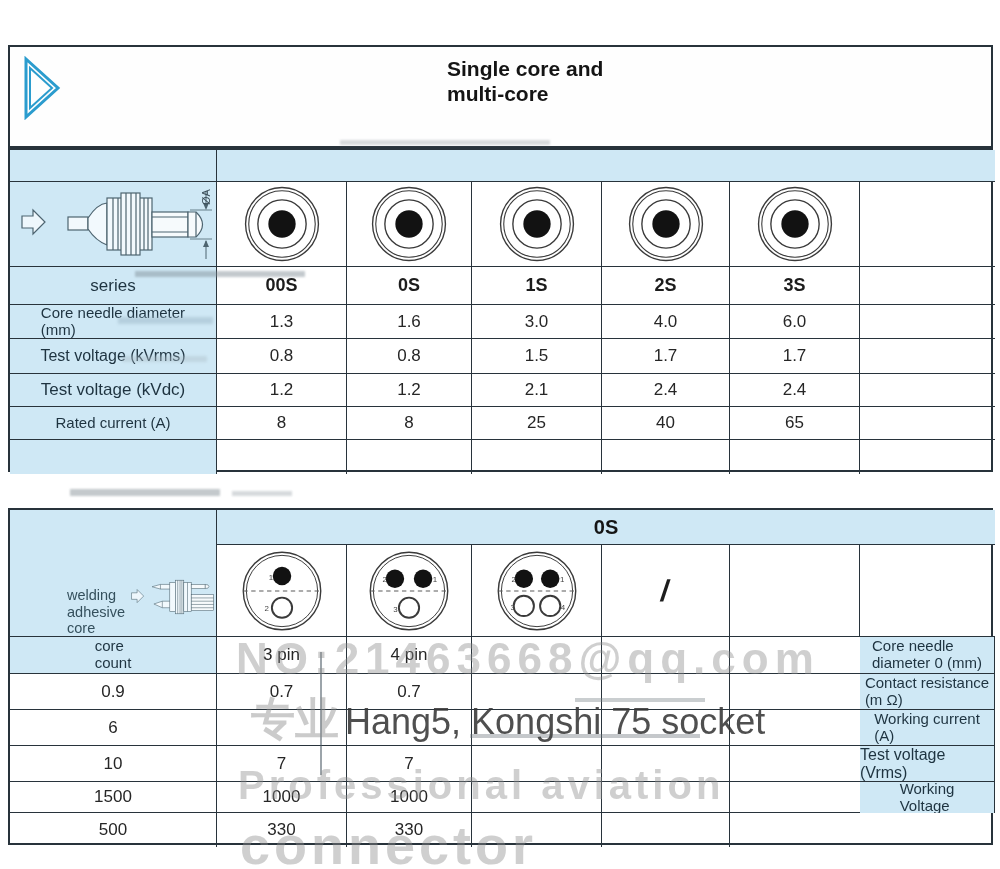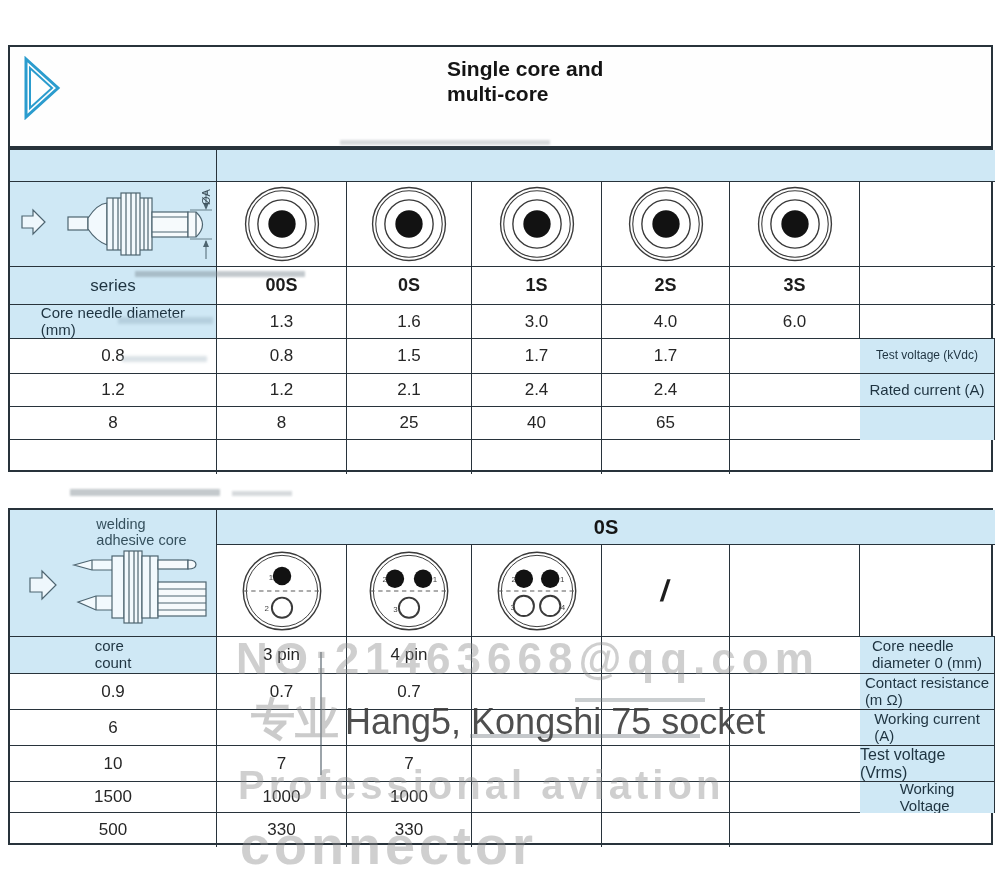--- a/index.html
+++ b/index.html
@@ -23,21 +23,21 @@
   .cell.ce{border-right:none;}
   .cell.re{border-bottom:none;}
   .blue{background:var(--blue);}
   .lbl{width:fit-content;margin:0 auto;text-align:left;white-space:pre-line;
        line-height:1.12;font-size:15px;color:var(--labelc);}
   .val{font-size:17px;color:var(--valc);}
   .series-val{font-size:18px;font-weight:bold;color:#1c1c1c;}
   #tbl-top{top:148px;height:324px;grid-template-rows:32px 85px 38px 34px 35px 33px 33px 34px;}
   #tbl-bottom{top:508px;height:337px;grid-template-rows:35px 92px 37px 36px 36px 36px 31px 34px;}
   .strip{grid-column:2/8;}
-  #bt-corner{grid-row:1/3;grid-column:1;flex-direction:column;align-items:center;justify-content:flex-start;}
+  #bt-corner{grid-row:1/3;grid-column:1;flex-direction:row;align-items:flex-end;justify-content:flex-start;}
   #bt-corner .corner-text{margin:6px 0 0 57px;font-size:14.5px;line-height:1.12;
         color:#35505d;white-space:pre-line;}
   #bt-header{font-size:20px;font-weight:bold;color:#151515;}
   .slash{font-size:30px;font-weight:bold;color:#1d1d1d;transform:skewX(-8deg);}
 
   
   .wm{position:absolute;z-index:5;pointer-events:none;white-space:nowrap;font-weight:bold;
       color:rgba(140,140,140,0.42);}
   .wm-dark{color:rgba(55,55,55,0.88);font-weight:normal;}
   .artifact{position:absolute;z-index:4;pointer-events:none;}
@@ -170,41 +170,44 @@
     <div class="cell">
         <span class="val">4.0</span>
       </div>
     <div class="cell">
         <span class="val">6.0</span>
       </div>
     <div class="cell ce">
         <span class="val"></span>
       </div>
 
+    <div class="cell blue">
+        <span class="lbl" style="font-size:16px;">Test voltage (kVrms)</span>
+      </div>
     <div class="cell">
         <span class="val">0.8</span>
       </div>
     <div class="cell">
         <span class="val">0.8</span>
       </div>
     <div class="cell">
         <span class="val">1.5</span>
       </div>
     <div class="cell">
         <span class="val">1.7</span>
       </div>
     <div class="cell">
         <span class="val">1.7</span>
       </div>
     <div class="cell ce">
         <span class="val"></span>
       </div>
 
     <div class="cell blue">
-        <span class="lbl" style="font-size:12px;">Test voltage (kVdc)</span>
+        <span class="lbl" style="font-size:17px;">Test voltage (kVdc)</span>
       </div>
     <div class="cell">
         <span class="val">1.2</span>
       </div>
     <div class="cell">
         <span class="val">1.2</span>
       </div>
     <div class="cell">
         <span class="val">2.1</span>
       </div>

